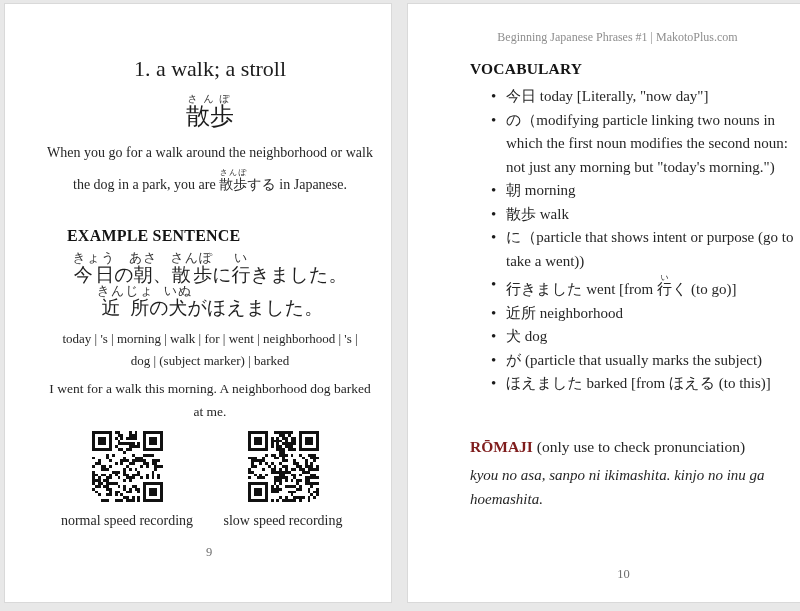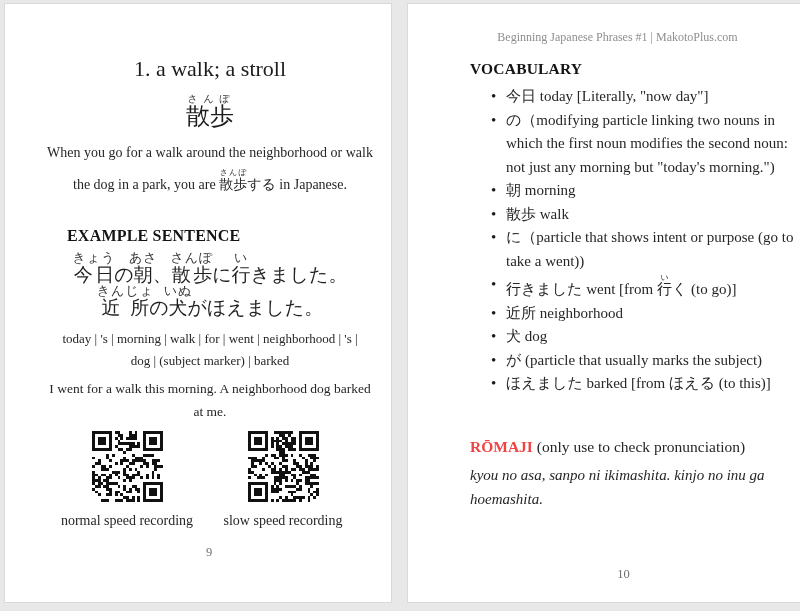--- a/index.html
+++ b/index.html
@@ -78,21 +78,21 @@
   .vocab-list li::before{
     content:"\2022";position:absolute;left:21px;top:0;
     font-size:15px;line-height:23.5px;color:#1a1a1a;
   }
   .vocab-list .tline{line-height:23.5px;white-space:nowrap;}
   .vocab-list rt{font-size:8px;color:#333;}
   .romaji-heading{
     position:absolute;top:431px;left:62px;font-size:15.5px;
     color:#262626;white-space:nowrap;line-height:23px;
   }
-  .romaji-heading b{color:#ef4444;}
+  .romaji-heading b{color:#7f1d1d;}
   .romaji-note{margin-left:4px;font-weight:normal;}
   .romaji-text{
     position:absolute;top:459px;left:62px;right:20px;
     font-style:italic;font-size:15px;color:#262626;
   }
   .romaji-text div{line-height:24px;white-space:nowrap;}
   .pagenum-right{
     position:absolute;top:563px;left:74px;right:40px;
     text-align:center;font-size:12.5px;color:#6e6e6e;
   }

